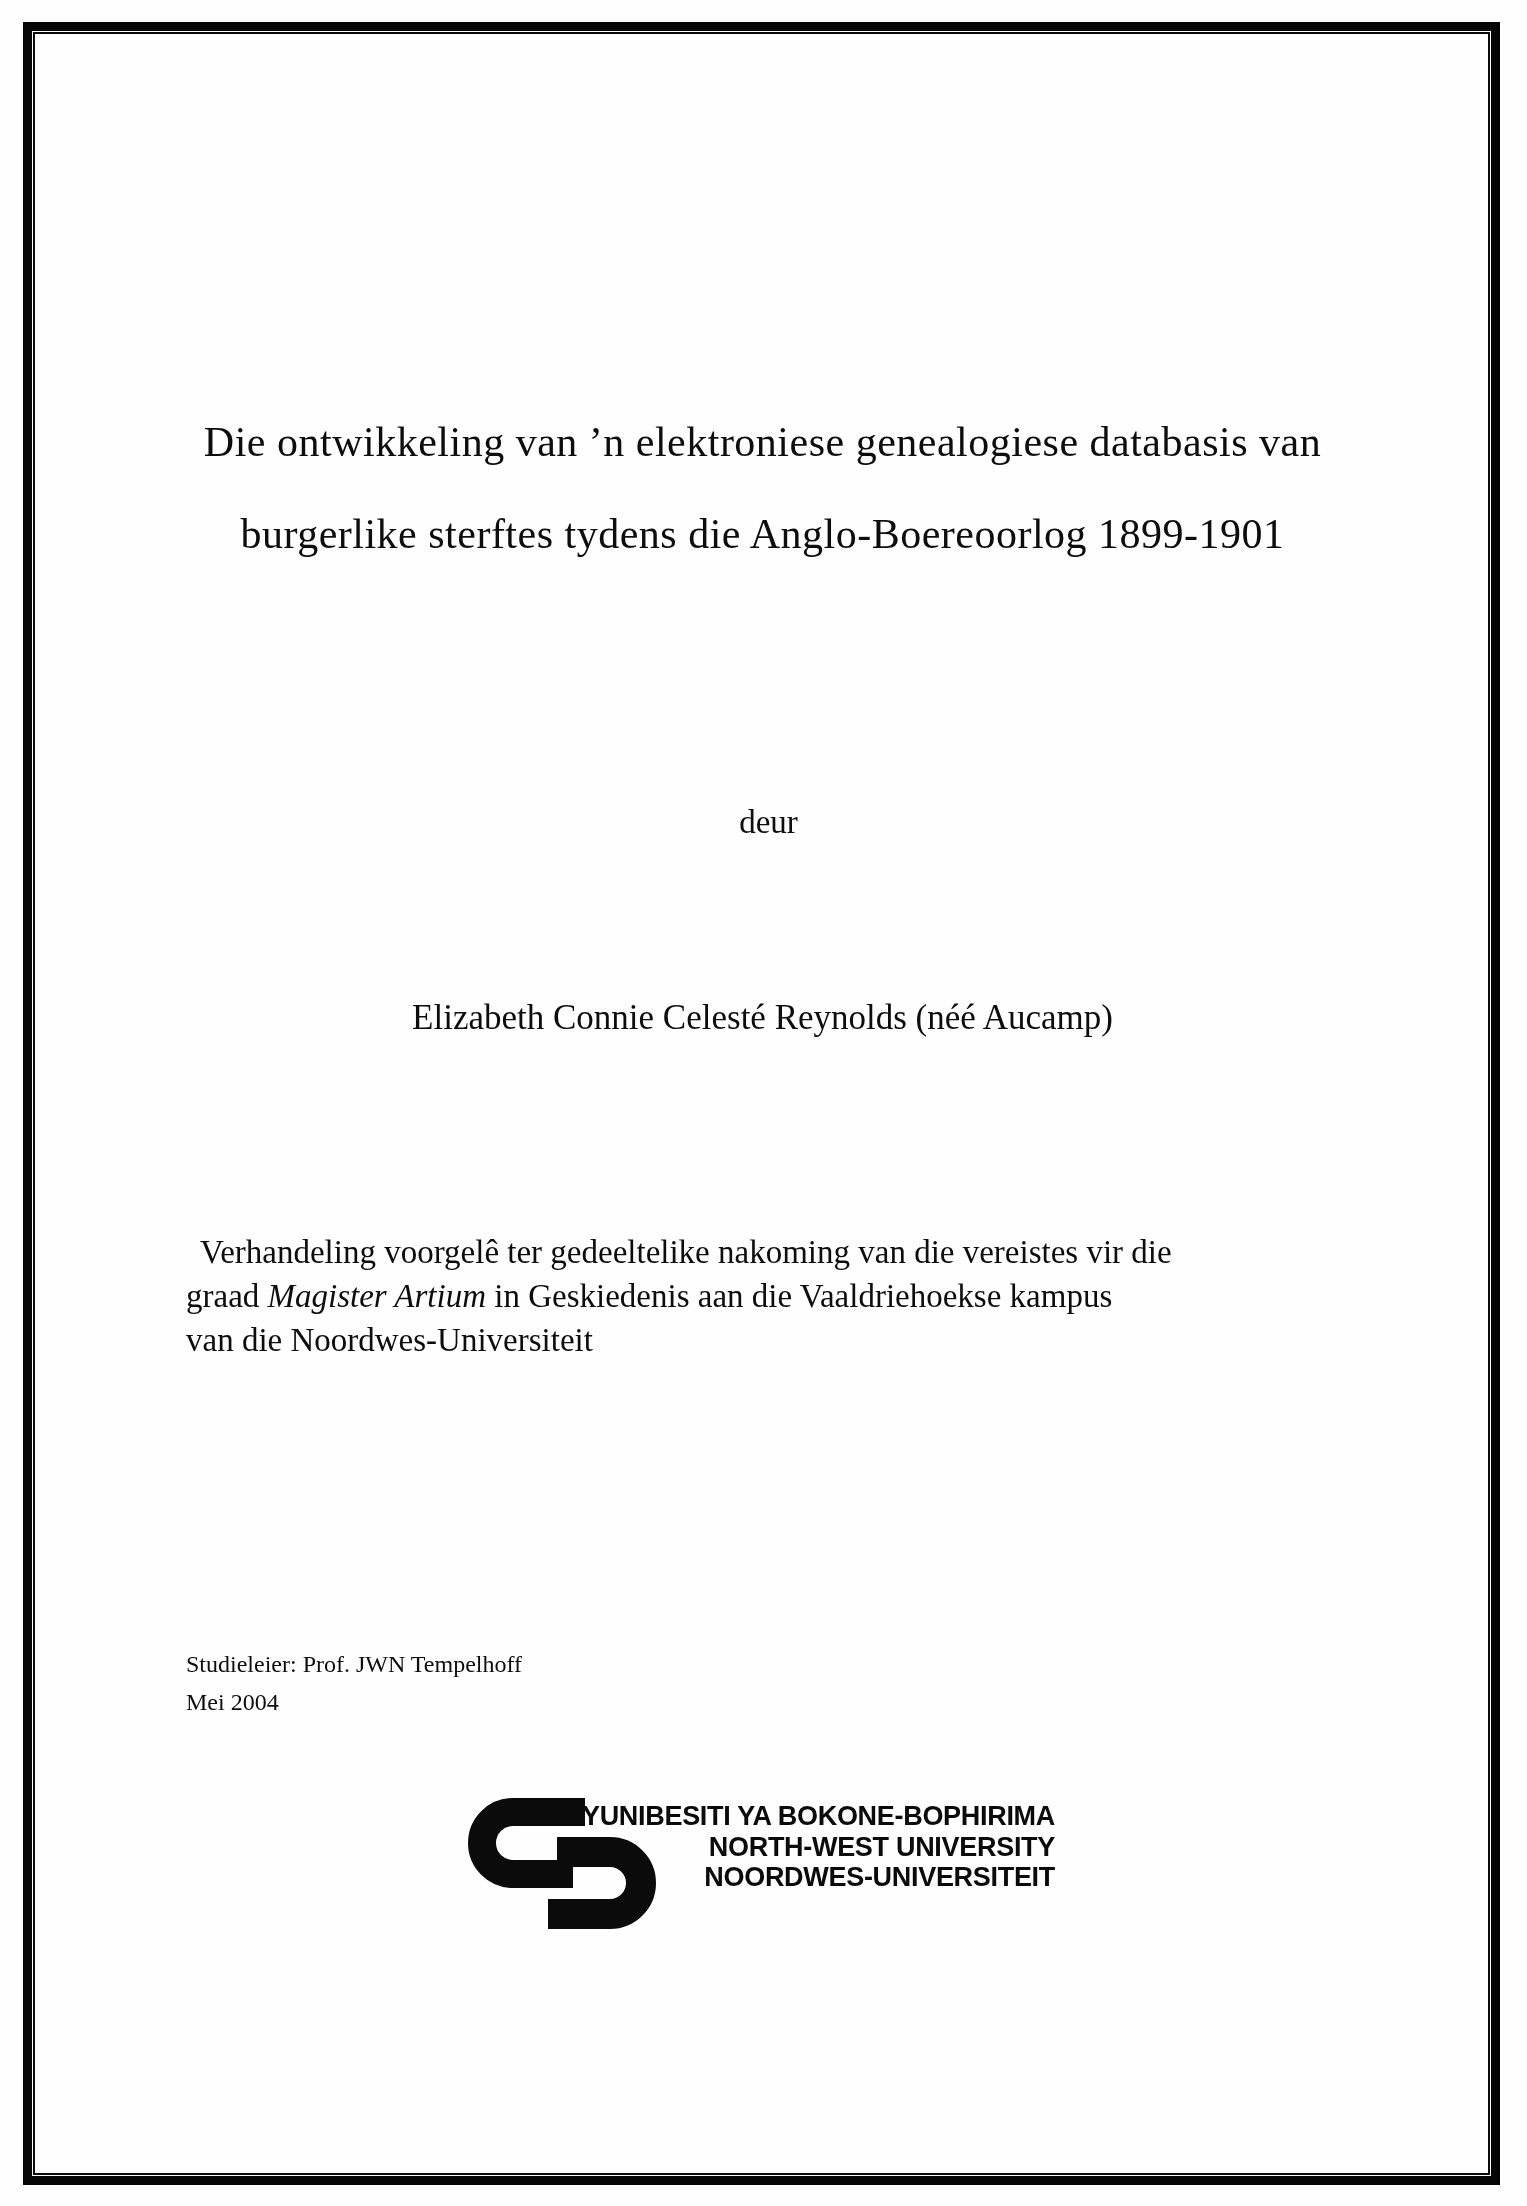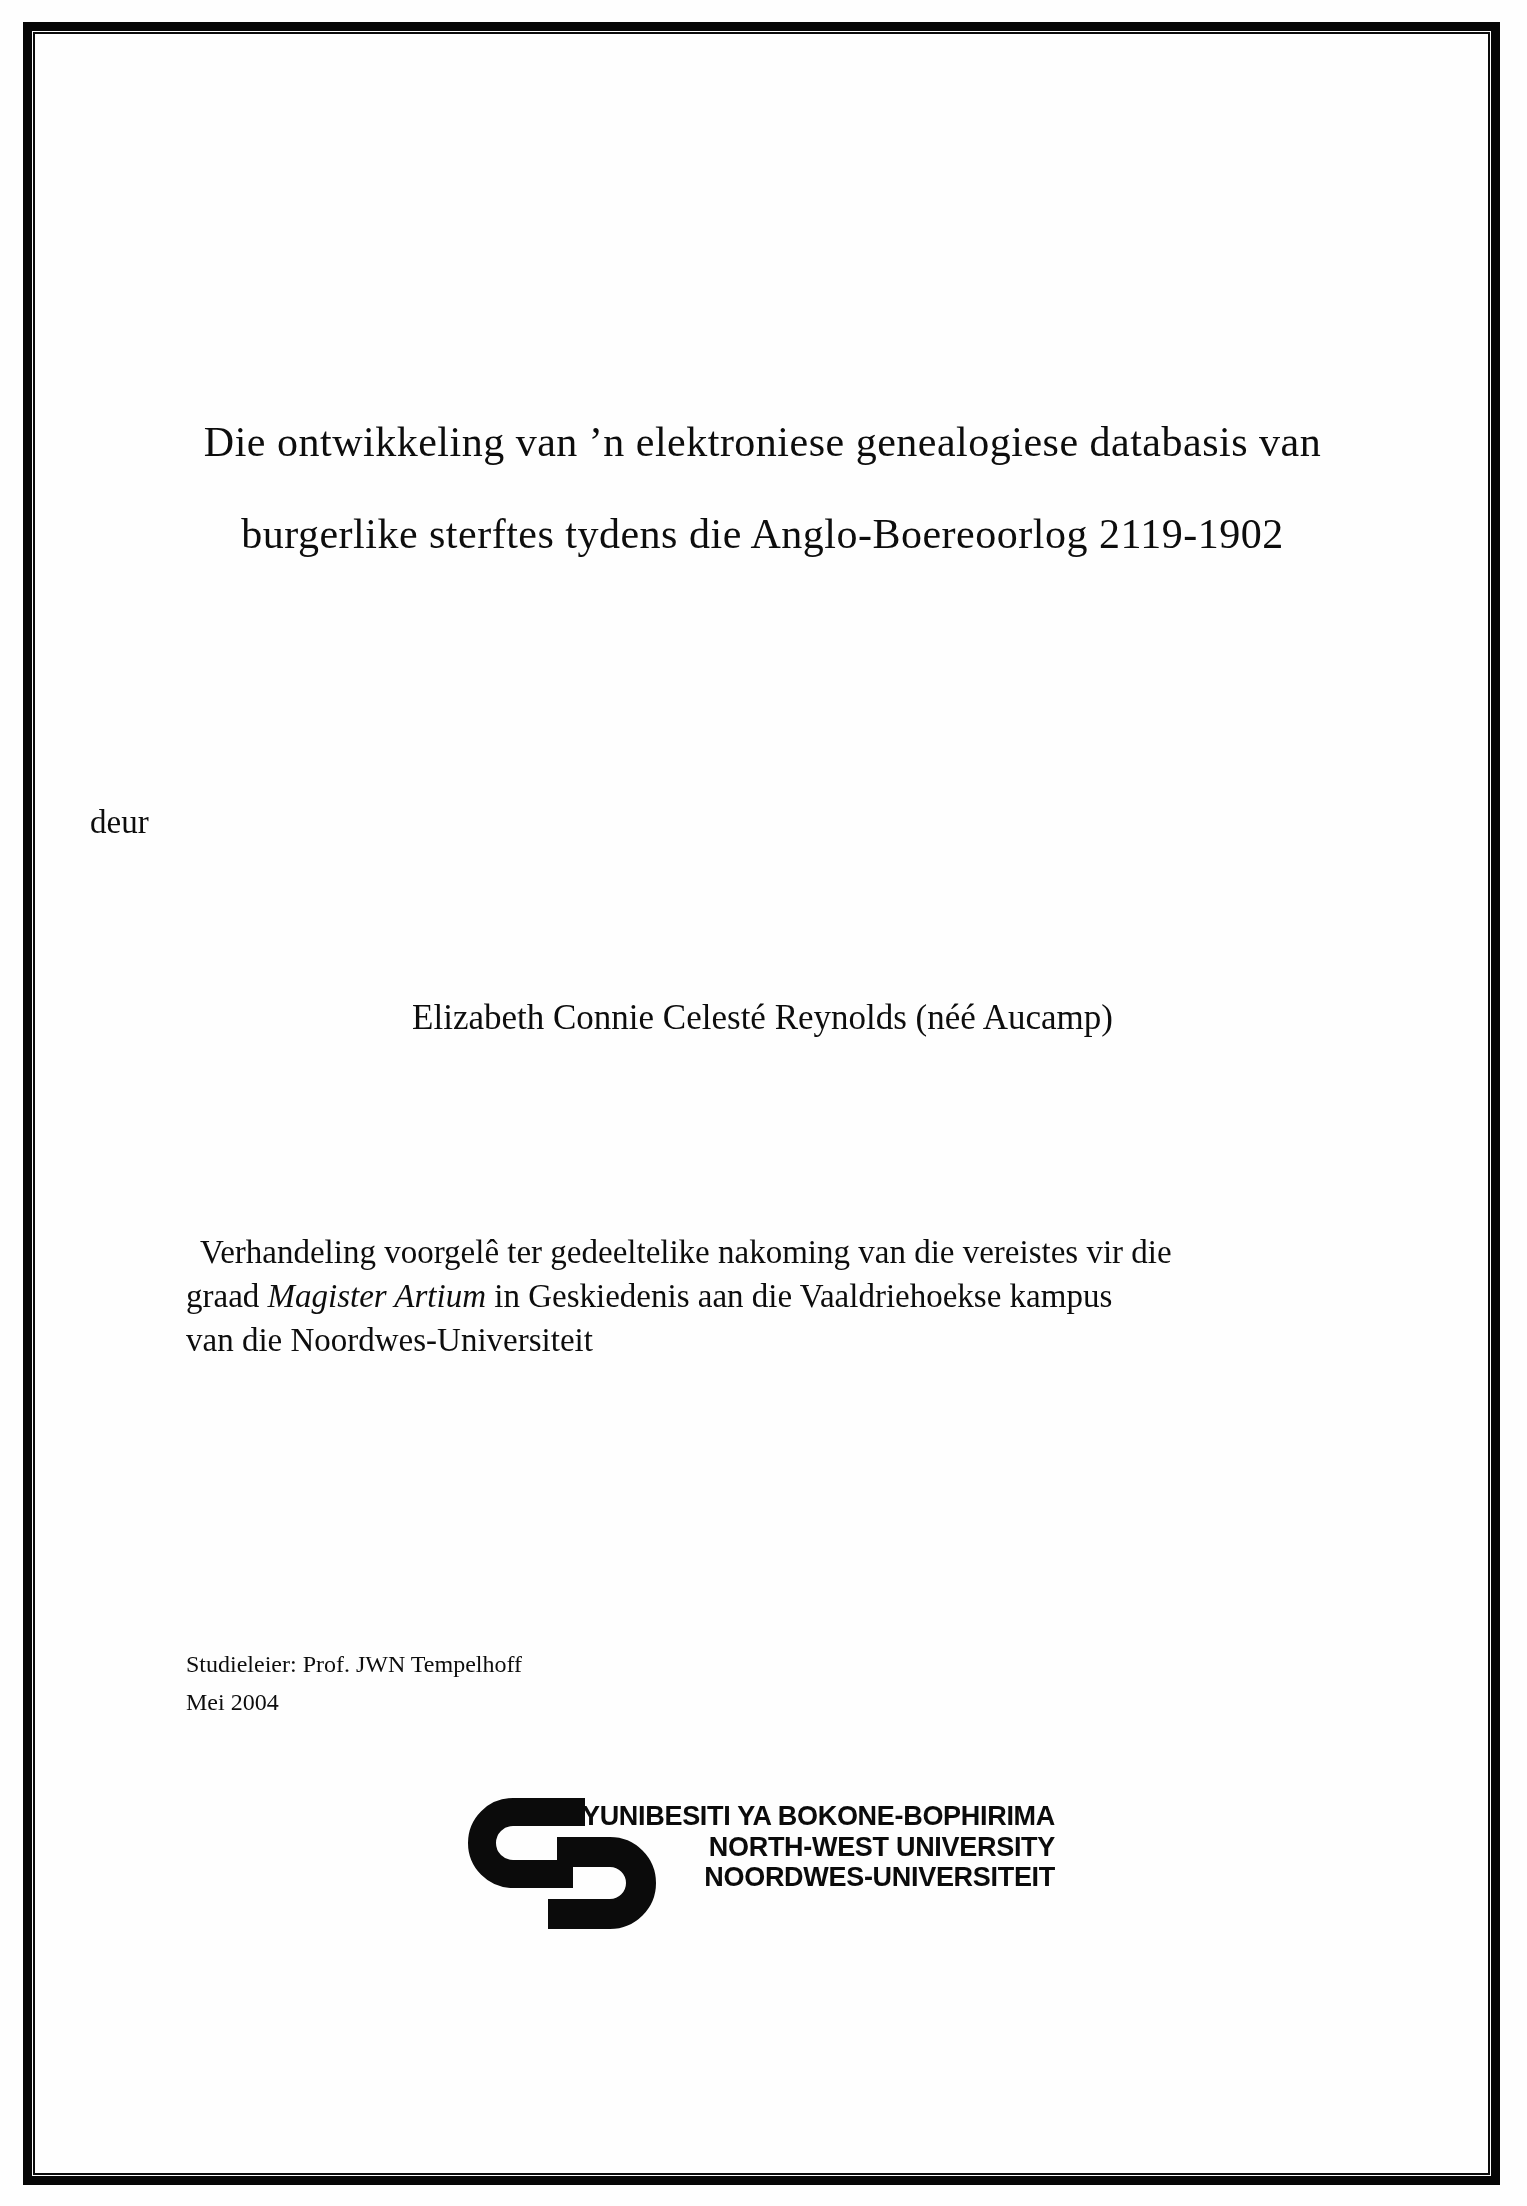--- a/index.html
+++ b/index.html
@@ -37,24 +37,24 @@
     top: 396px;
     width: 1345px;
     text-align: center;
     font-size: 42px;
     line-height: 92px;
     letter-spacing: 0.5px;
     white-space: nowrap;
   }
   .byline {
     position: absolute;
-    left: 90px;
+    left: 96px;
     top: 804px;
     width: 1345px;
-    text-align: left;
+    text-align: center;
     font-size: 33px;
   }
   .author {
     position: absolute;
     left: 90px;
     top: 960px;
     width: 1345px;
     text-align: center;
     font-size: 35px;
     margin-top: 38px;
@@ -110,21 +110,21 @@
 </head>
 <body>
 
 <div class="page">
   <div class="frame">
     <div class="frame-inner"></div>
   </div>
 
   <div class="title">
     <div>Die ontwikkeling van ’n elektroniese genealogiese databasis van</div>
-    <div>burgerlike sterftes tydens die Anglo-Boereoorlog 2119-1902</div>
+    <div>burgerlike sterftes tydens die Anglo-Boereoorlog 1899-1901</div>
   </div>
 
   <div class="byline">deur</div>
 
   <div class="author">Elizabeth Connie Celesté Reynolds (néé Aucamp)</div>
 
   <div class="statement">
     <div class="justified">Verhandeling voorgelê ter gedeeltelike nakoming van die vereistes vir die</div>
     <div><span>graad </span><span class="italic">Magister Artium</span><span> in Geskiedenis aan die Vaaldriehoekse kampus</span></div>
     <div>van die Noordwes-Universiteit</div>

